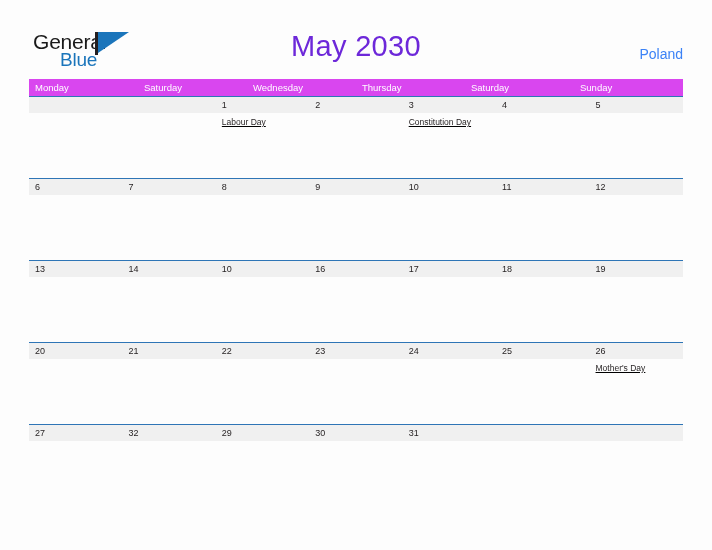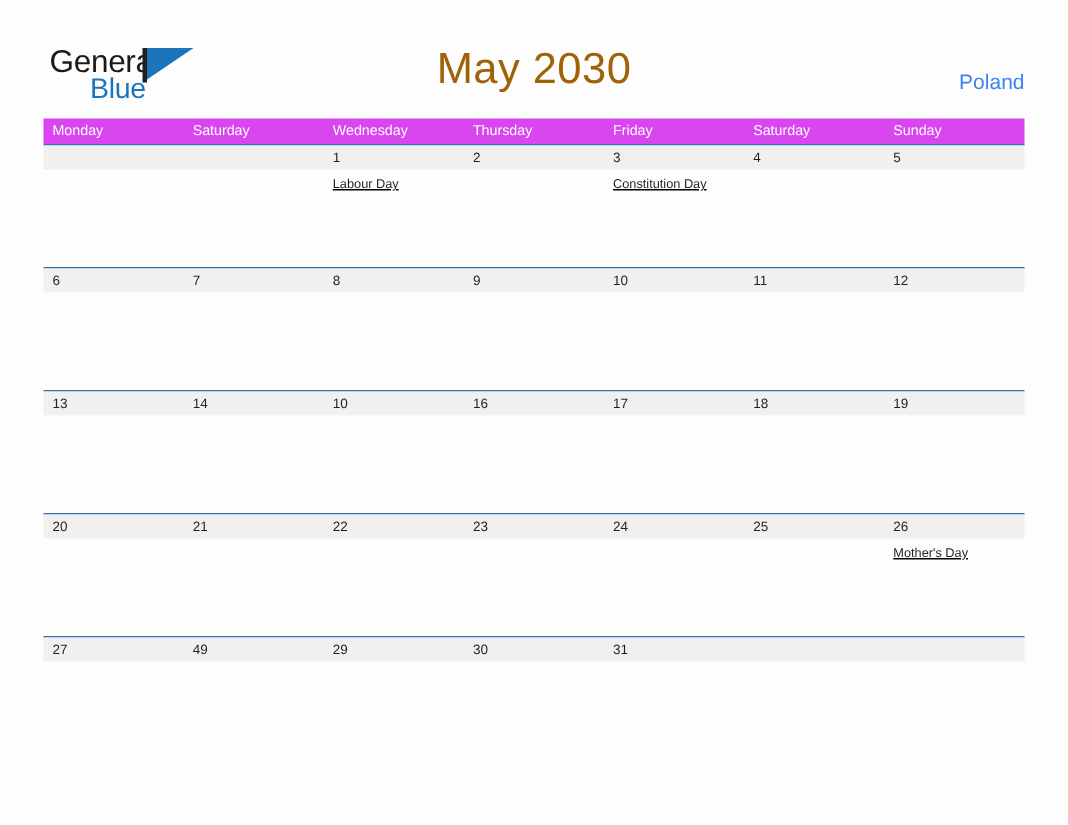--- a/index.html
+++ b/index.html
@@ -74,21 +74,21 @@
     border-right: 31px solid transparent;
   }
 
   #page-title {
     position: absolute;
     left: 0;
     top: 30px;
     width: 712px;
     text-align: center;
     font-size: 29px;
-    color: #a16207;
+    color: #6d28d9;
     font-family: "Liberation Sans", sans-serif;
     font-weight: normal;
     letter-spacing: 0.3px;
   }
 
   #country-label {
     position: absolute;
     right: 29px;
     top: 46px;
     font-size: 14px;
@@ -189,21 +189,20 @@
 
 </div>
 
 <div id="calendar">
 
   <div id="weekday-header">
     <div class="weekday-cell">Monday</div>
     <div class="weekday-cell">Saturday</div>
     <div class="weekday-cell">Wednesday</div>
     <div class="weekday-cell">Thursday</div>
-    <div class="weekday-cell">Friday</div>
     <div class="weekday-cell">Saturday</div>
     <div class="weekday-cell">Sunday</div>
   </div>
 
   <div class="week-row">
     <div class="week-dates">
       <div class="date-cell"></div>
       <div class="date-cell"></div>
       <div class="date-cell">1</div>
       <div class="date-cell">2</div>
@@ -337,21 +336,21 @@
         </div>
       <div class="event-cell">
           <div class="event-text">Mother's Day</div>
         </div>
     </div>
   </div>
 
   <div class="week-row">
     <div class="week-dates">
       <div class="date-cell">27</div>
-      <div class="date-cell">49</div>
+      <div class="date-cell">32</div>
       <div class="date-cell">29</div>
       <div class="date-cell">30</div>
       <div class="date-cell">31</div>
       <div class="date-cell"></div>
       <div class="date-cell"></div>
     </div>
     <div class="week-events">
       <div class="event-cell">
           <div class="event-text"></div>
         </div>

